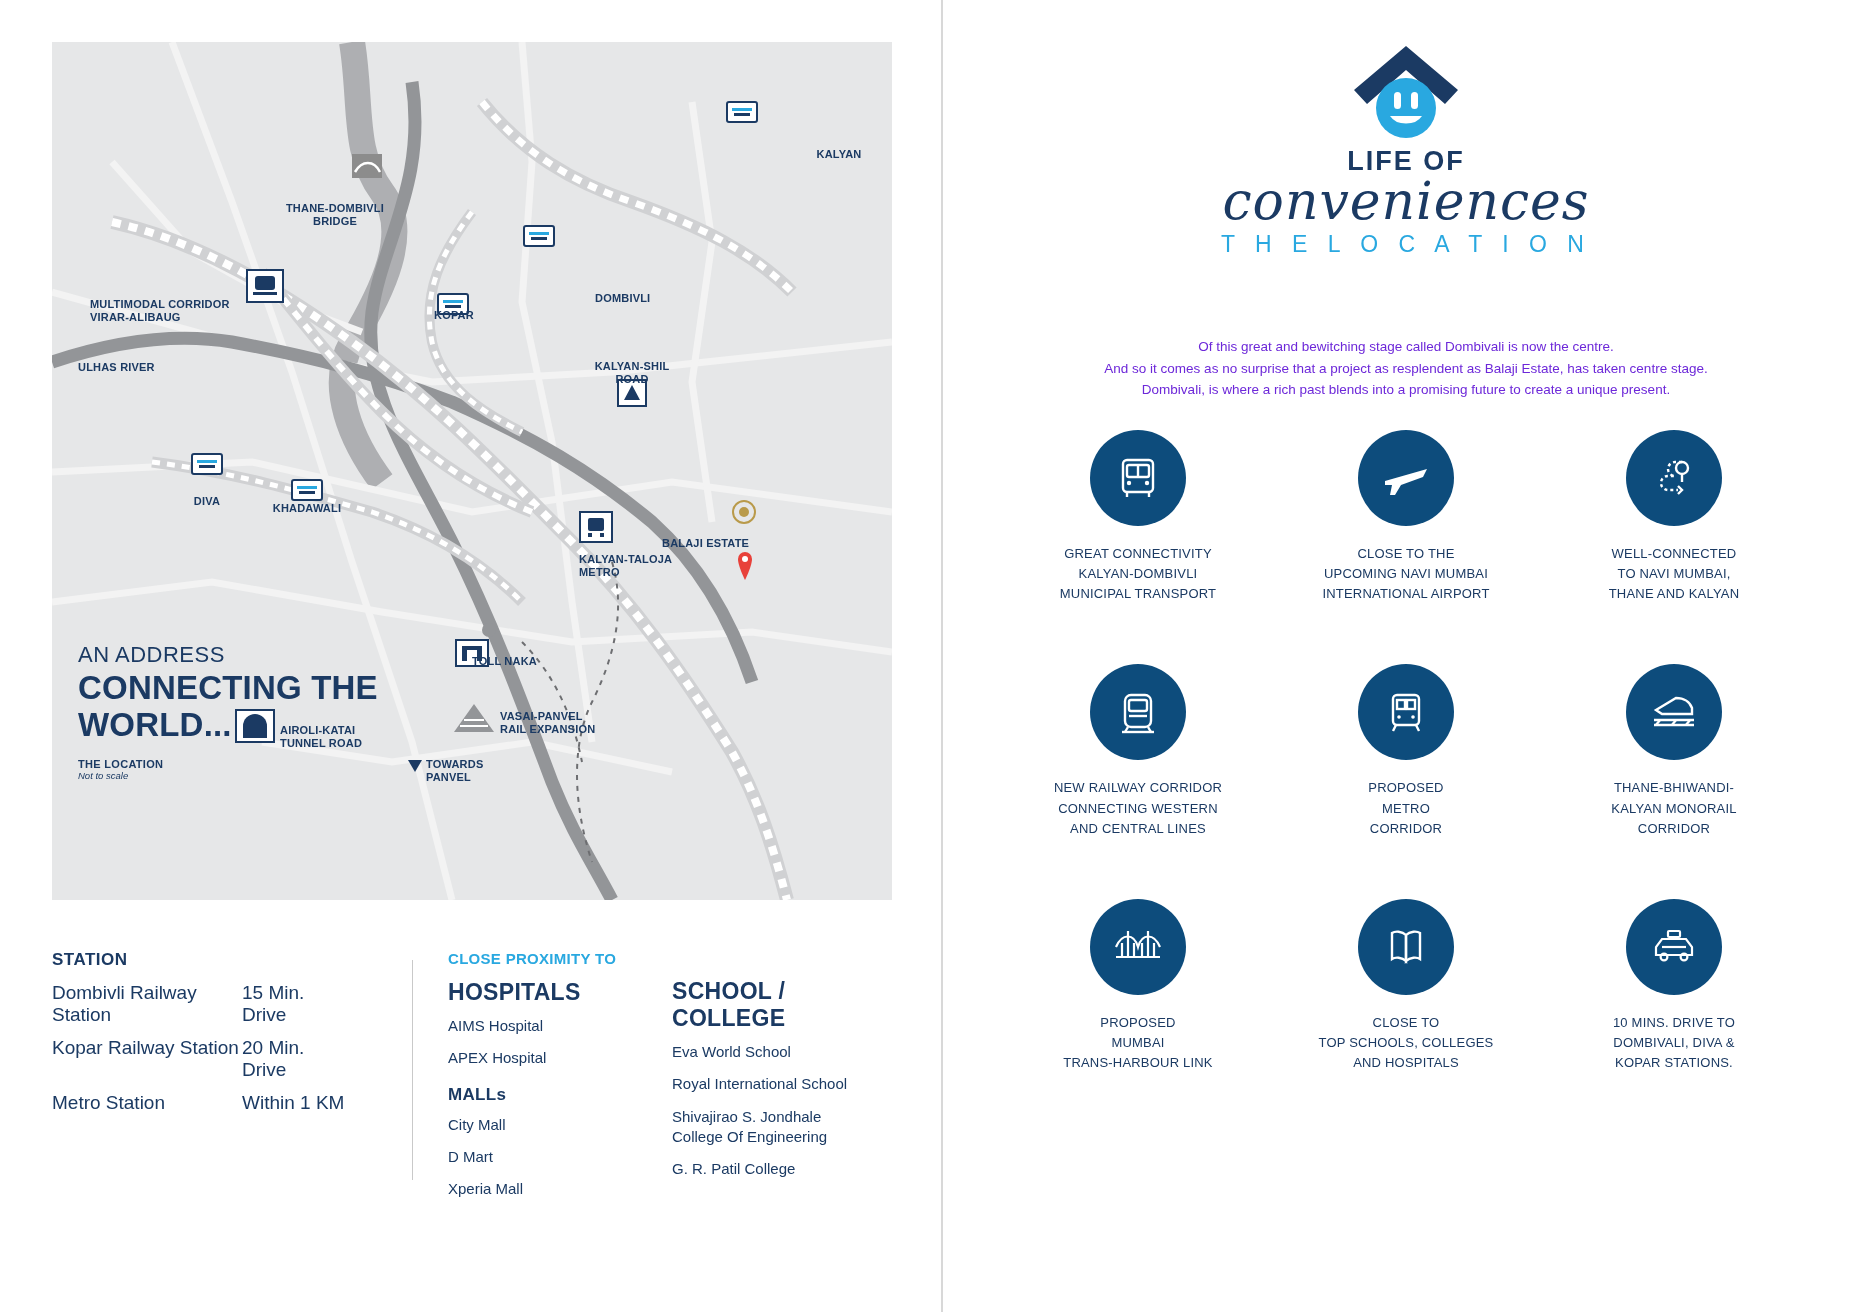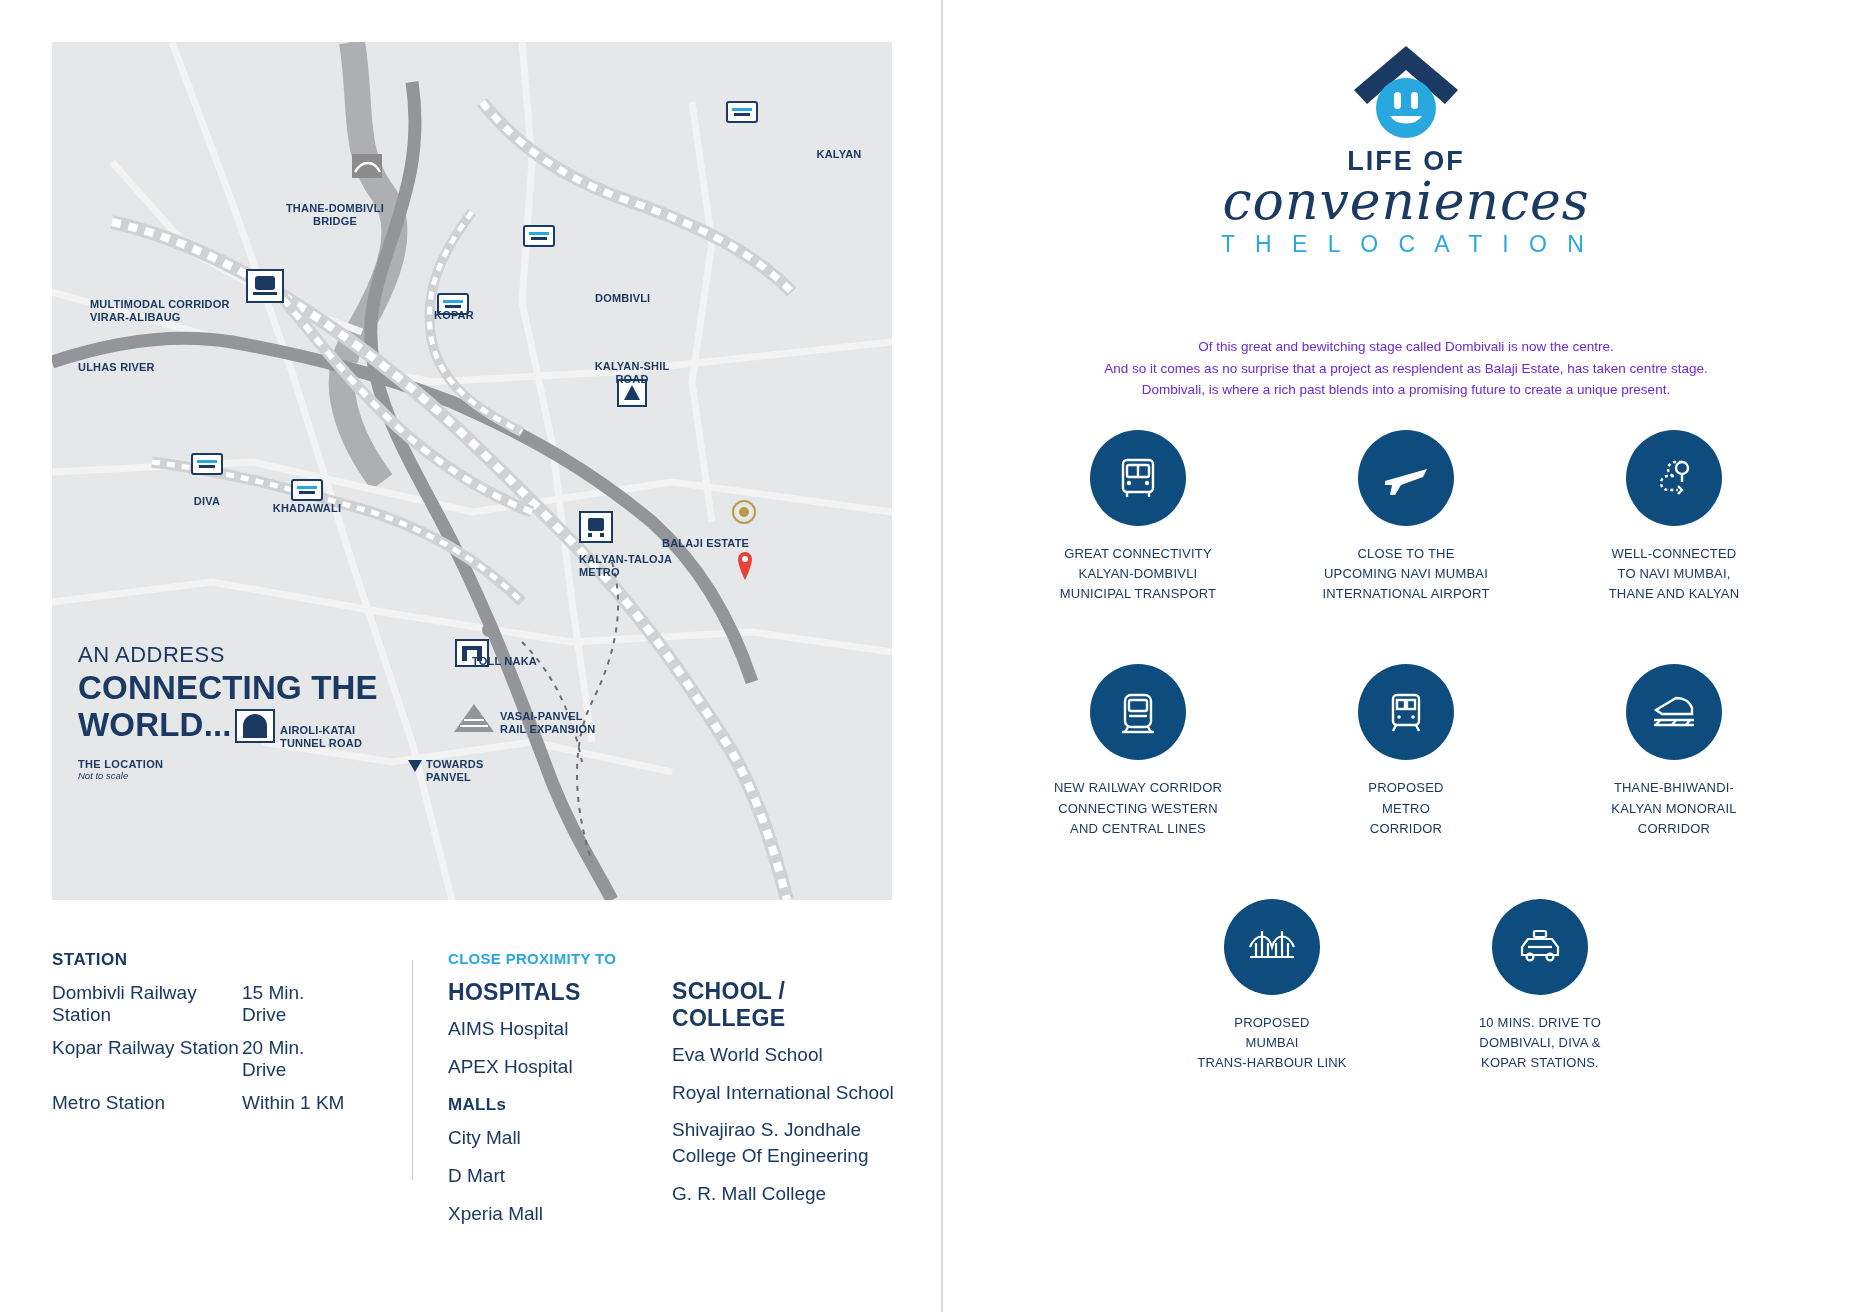--- a/index.html
+++ b/index.html
@@ -29,21 +29,21 @@
   .col-prox{position:absolute;left:396px;top:0;width:200px;}
   .col-school{position:absolute;left:620px;top:0;width:230px;}
 
   .h-station{font-size:17px;font-weight:bold;color:#1b3a63;letter-spacing:.5px;margin-bottom:12px;}
   .h-prox{font-size:15px;font-weight:bold;color:#29a8e0;letter-spacing:.3px;margin-bottom:12px;}
   .h-sub{font-size:23px;font-weight:bold;color:#1b3a63;letter-spacing:.3px;margin-bottom:10px;}
   .h-sub2{font-size:17px;font-weight:bold;color:#1b3a63;letter-spacing:.3px;margin:16px 0 10px 0;}
   .row{display:flex;font-size:19px;color:#1b3a63;margin-bottom:11px;}
   .row .name{width:190px;}
   .row .val{width:110px;}
-  .li{font-size:19px;color:#1b3a63;margin-bottom:12px;line-height:1.35;}
+  .li{font-size:15px;color:#1b3a63;margin-bottom:12px;line-height:1.35;}
 
   
   .right{position:absolute;left:943px;top:0;width:926px;height:1312px;}
   .logo{position:absolute;left:50%;top:40px;transform:translateX(-50%);text-align:center;width:460px;}
   .logo-mark{width:120px;height:100px;margin:0 auto;}
   .logo-life{font-size:27px;font-weight:bold;color:#1b3a63;letter-spacing:2px;margin-top:6px;}
   .logo-script{font-family:"DejaVu Serif",serif;font-style:italic;font-size:52px;color:#1b3a63;line-height:1;margin-top:-2px;letter-spacing:1px;}
   .logo-loc{font-size:23px;color:#29a8e0;letter-spacing:7px;margin-top:4px;}
 
   .intro{position:absolute;left:50%;top:336px;transform:translateX(-50%);width:740px;text-align:center;font-size:13.5px;color:#6d28d9;line-height:1.6;}
@@ -231,21 +231,21 @@
         <div class="li">D Mart</div>
         <div class="li">Xperia Mall</div>
       </div>
 
       <div class="col-school">
         <div class="h-sub" style="margin-top:28px;">SCHOOL / COLLEGE</div>
         <div class="li">Eva World School</div>
         <div class="li">Royal International School</div>
         <div class="li" style="white-space:pre-line;">Shivajirao S. Jondhale
 College Of Engineering</div>
-        <div class="li">G. R. Mall College</div>
+        <div class="li">G. R. Patil College</div>
       </div>
     </div>
   </div>
 
   <div class="right">
 
     <div class="logo">
       <div class="logo-mark">
         <svg viewBox="0 0 120 100" width="120" height="100">
           <path d="M60 6 L112 50 L99 64 L60 30 L21 64 L8 50 Z" fill="#1b3a63"></path>
@@ -370,20 +370,31 @@
               <line x1="32" y1="24" x2="32" y2="38"></line>
                 <line x1="44" y1="24" x2="44" y2="38"></line>
             </svg>
           </div>
           <div class="cap" style="white-space:pre-line;">PROPOSED
 MUMBAI
 TRANS-HARBOUR LINK</div>
         </div>
         <div class="cell">
           <div class="circle">
+            <svg width="52" height="52" viewBox="0 0 52 52" fill="none" stroke="#ffffff" stroke-width="2.4">
+              <path d="M26 14 C22 10 15 10 12 12 L12 38 C15 36 22 36 26 40 Z"></path>
+              <path d="M26 14 C30 10 37 10 40 12 L40 38 C37 36 30 36 26 40 Z"></path>
+            </svg>
+          </div>
+          <div class="cap" style="white-space:pre-line;">CLOSE TO
+TOP SCHOOLS, COLLEGES
+AND HOSPITALS</div>
+        </div>
+        <div class="cell">
+          <div class="circle">
             <svg width="56" height="56" viewBox="0 0 56 56" fill="none" stroke="#ffffff" stroke-width="2.2">
               <rect x="22" y="12" width="12" height="6" rx="1"></rect>
               <path d="M10 36 L10 28 L16 20 L40 20 L46 28 L46 36 Z"></path>
               <line x1="16" y1="28" x2="40" y2="28"></line>
               <circle cx="18" cy="38" r="3.4"></circle>
               <circle cx="38" cy="38" r="3.4"></circle>
             </svg>
           </div>
           <div class="cap" style="white-space:pre-line;">10 MINS. DRIVE TO
 DOMBIVALI, DIVA &amp;

